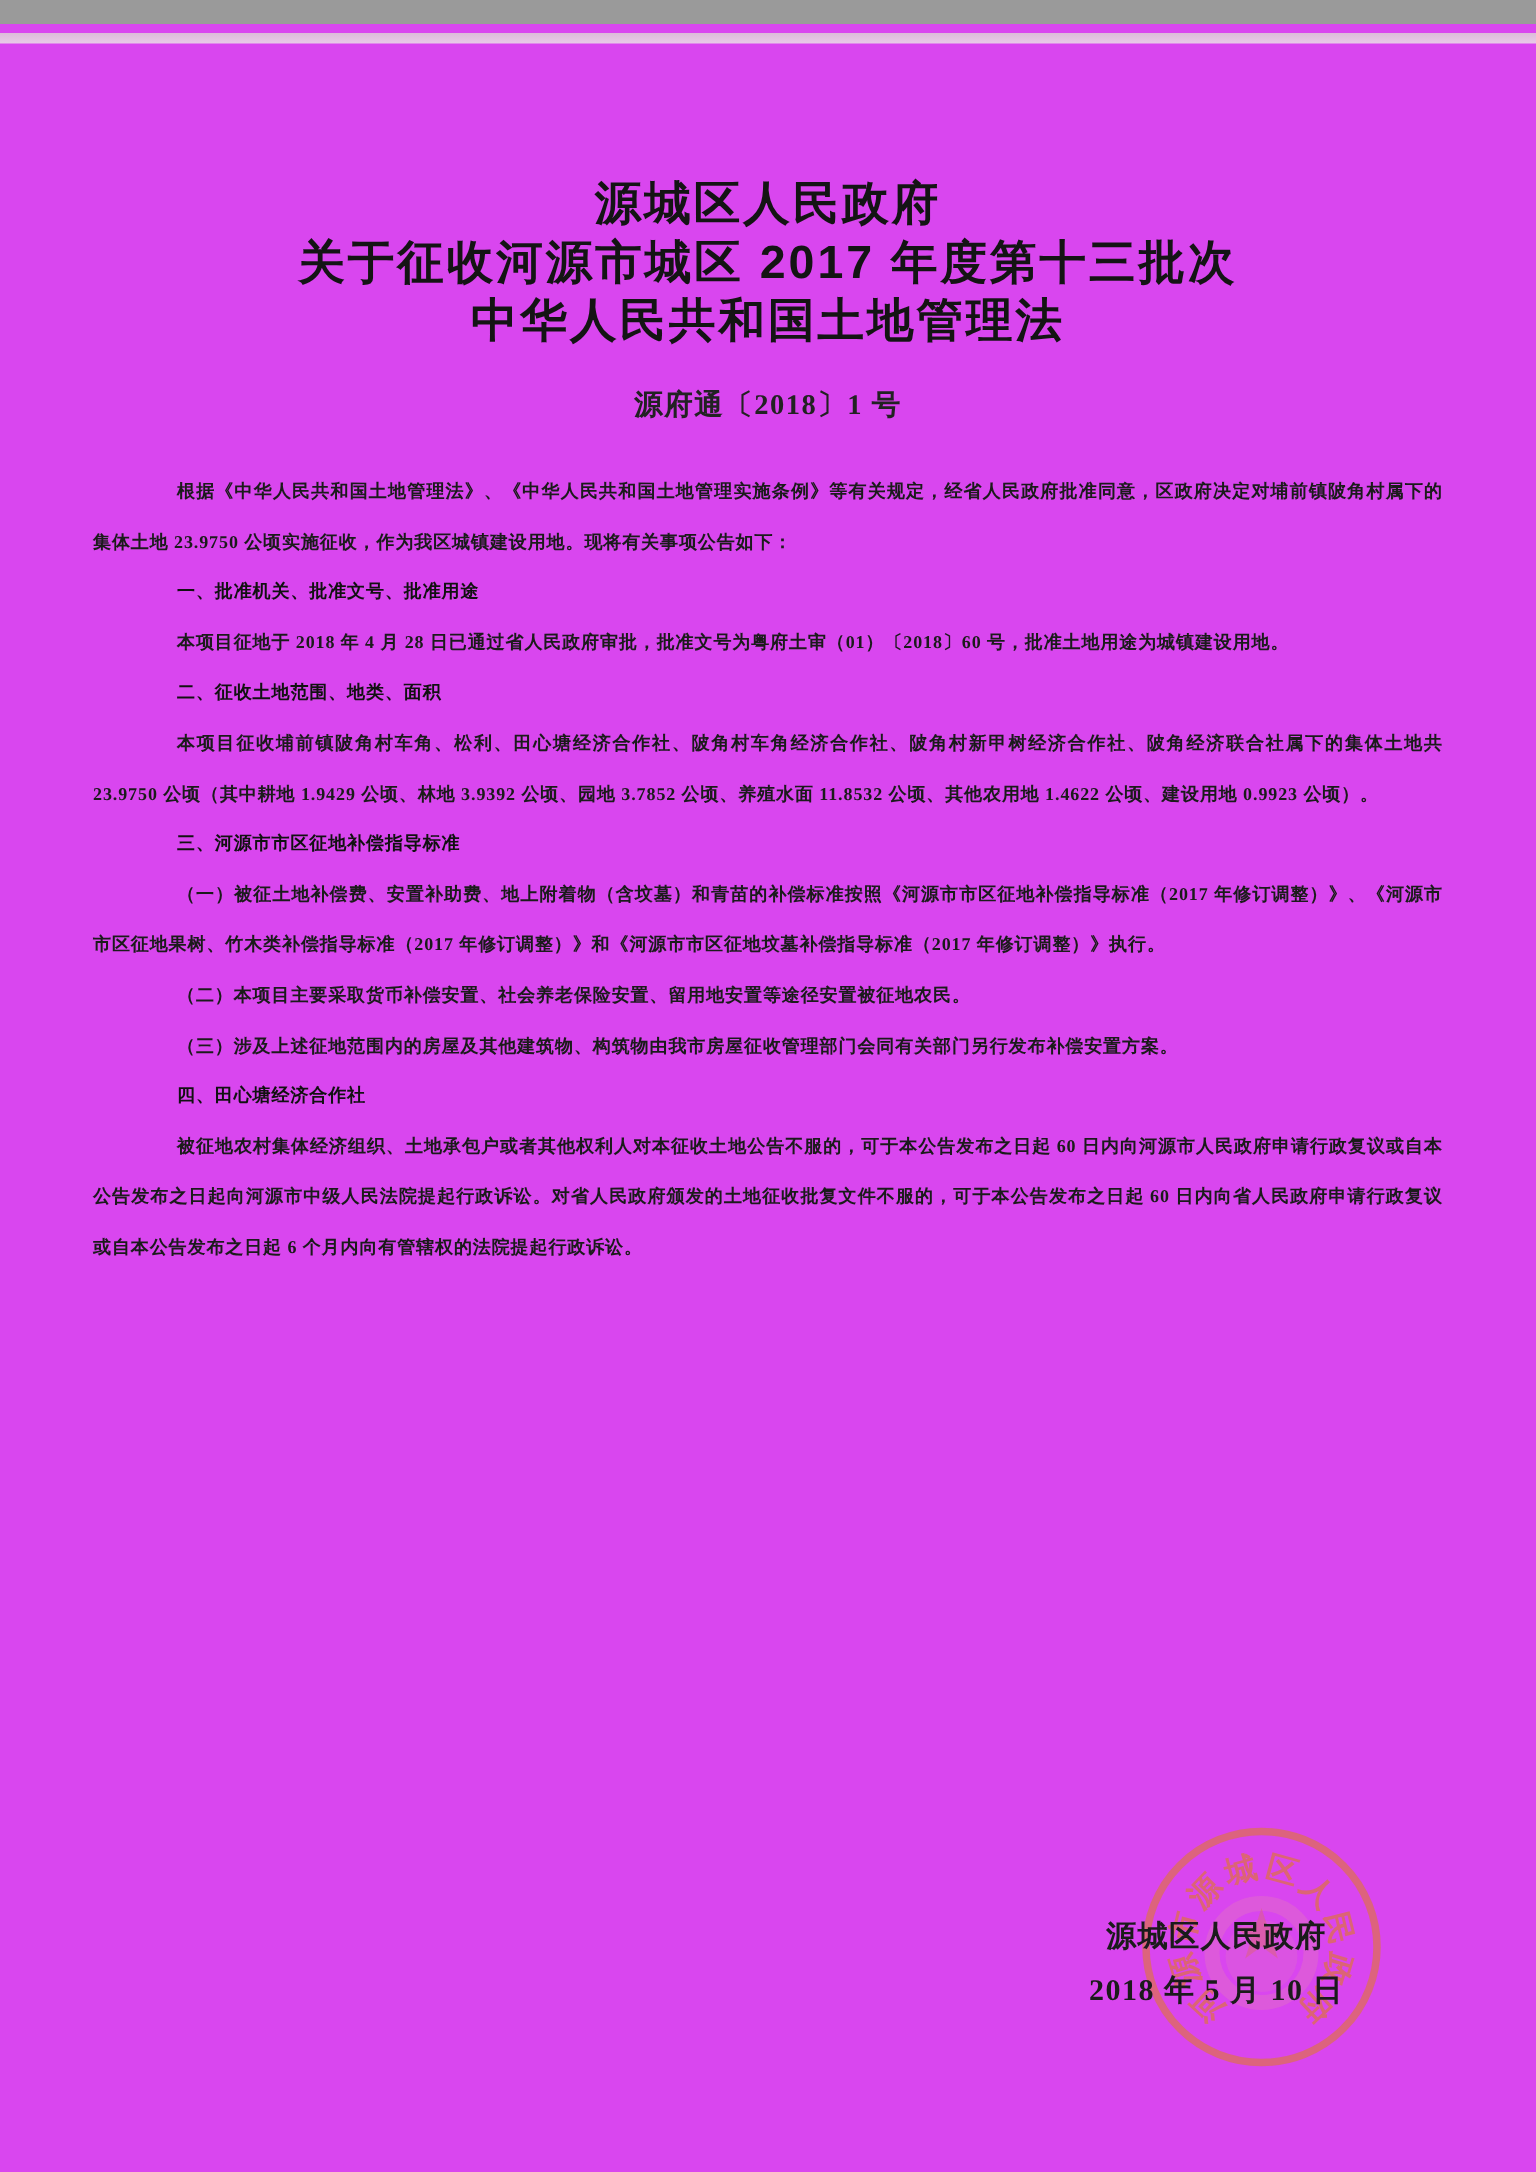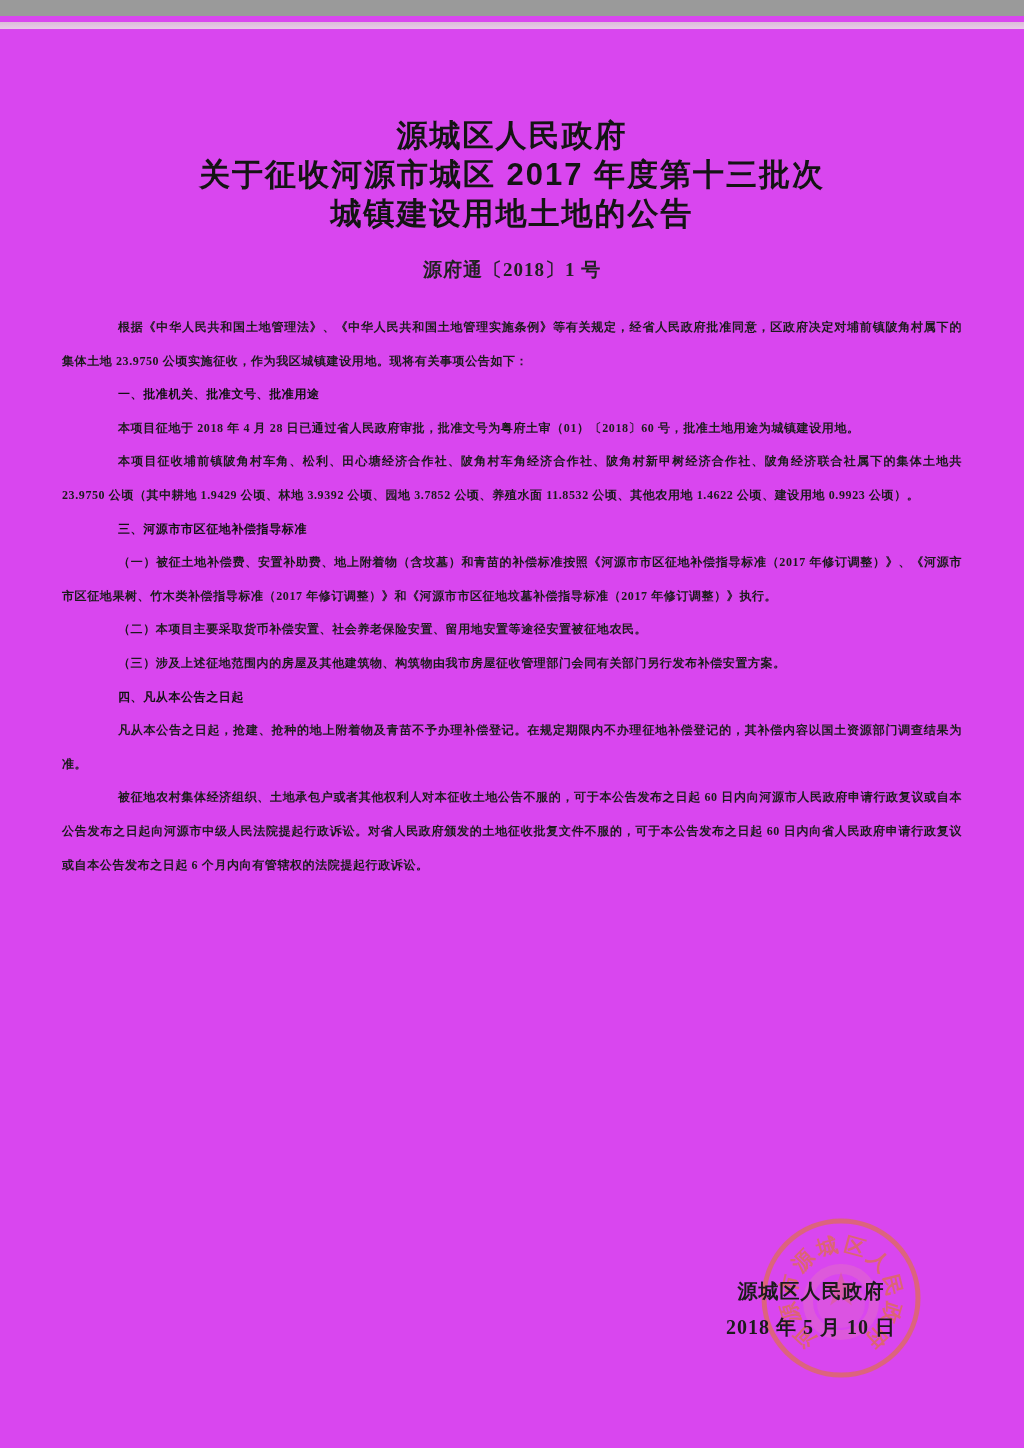--- a/index.html
+++ b/index.html
@@ -96,36 +96,36 @@
 </head>
 <body>
 
 <div class="page">
 
   <div class="scan-line"></div>
 
   <header class="doc-header">
     <h1 class="doc-title">源城区人民政府</h1>
     <h1 class="doc-title">关于征收河源市城区 2017 年度第十三批次</h1>
-    <h1 class="doc-title">城镇建设用地土地的公告</h1>
+    <h1 class="doc-title">中华人民共和国土地管理法</h1>
     <div class="doc-number">源府通〔2018〕1 号</div>
   </header>
 
   <main class="doc-body">
 
   <p class="block paragraph">根据《中华人民共和国土地管理法》、《中华人民共和国土地管理实施条例》等有关规定，经省人民政府批准同意，区政府决定对埔前镇陂角村属下的集体土地 23.9750 公顷实施征收，作为我区城镇建设用地。现将有关事项公告如下：</p>
       <p class="block heading">一、批准机关、批准文号、批准用途</p>
       <p class="block paragraph">本项目征地于 2018 年 4 月 28 日已通过省人民政府审批，批准文号为粤府土审（01）〔2018〕60 号，批准土地用途为城镇建设用地。</p>
+      <p class="block heading">二、征收土地范围、地类、面积</p>
       <p class="block paragraph">本项目征收埔前镇陂角村车角、松利、田心塘经济合作社、陂角村车角经济合作社、陂角村新甲树经济合作社、陂角经济联合社属下的集体土地共 23.9750 公顷（其中耕地 1.9429 公顷、林地 3.9392 公顷、园地 3.7852 公顷、养殖水面 11.8532 公顷、其他农用地 1.4622 公顷、建设用地 0.9923 公顷）。</p>
       <p class="block heading">三、河源市市区征地补偿指导标准</p>
       <p class="block paragraph">（一）被征土地补偿费、安置补助费、地上附着物（含坟墓）和青苗的补偿标准按照《河源市市区征地补偿指导标准（2017 年修订调整）》、《河源市市区征地果树、竹木类补偿指导标准（2017 年修订调整）》和《河源市市区征地坟墓补偿指导标准（2017 年修订调整）》执行。</p>
       <p class="block paragraph">（二）本项目主要采取货币补偿安置、社会养老保险安置、留用地安置等途径安置被征地农民。</p>
       <p class="block paragraph">（三）涉及上述征地范围内的房屋及其他建筑物、构筑物由我市房屋征收管理部门会同有关部门另行发布补偿安置方案。</p>
-      <p class="block heading">四、凡从本公告之日起</p>
-      <p class="block paragraph">凡从本公告之日起，抢建、抢种的地上附着物及青苗不予办理补偿登记。在规定期限内不办理征地补偿登记的，其补偿内容以国土资源部门调查结果为准。</p>
+      <p class="block heading">四、田心塘经济合作社</p>
       <p class="block paragraph">被征地农村集体经济组织、土地承包户或者其他权利人对本征收土地公告不服的，可于本公告发布之日起 60 日内向河源市人民政府申请行政复议或自本公告发布之日起向河源市中级人民法院提起行政诉讼。对省人民政府颁发的土地征收批复文件不服的，可于本公告发布之日起 60 日内向省人民政府申请行政复议或自本公告发布之日起 6 个月内向有管辖权的法院提起行政诉讼。</p>
     </main>
 
   <svg class="seal" viewBox="-85 -85 170 170" xmlns="http://www.w3.org/2000/svg" aria-hidden="true">
     <g id="seal-graphics">
       <circle cx="0" cy="0" r="77" fill="none" stroke-width="5" opacity="0.8" stroke="#dd6a60"></circle>
 
       <circle cx="0" cy="4" r="33" fill="none" stroke-width="10" opacity="0.22" stroke="#eda198"></circle>
       <circle cx="0" cy="6" r="24" opacity="0.14" fill="#eda198"></circle>
       <path opacity="0.4" d="M0,-26 L4.2,-13.2 17.7,-13.2 6.8,-5.2 10.9,7.6 0,-0.3 -10.9,7.6 -6.8,-5.2 -17.7,-13.2 -4.2,-13.2 Z" fill="#dd6a60"></path>

